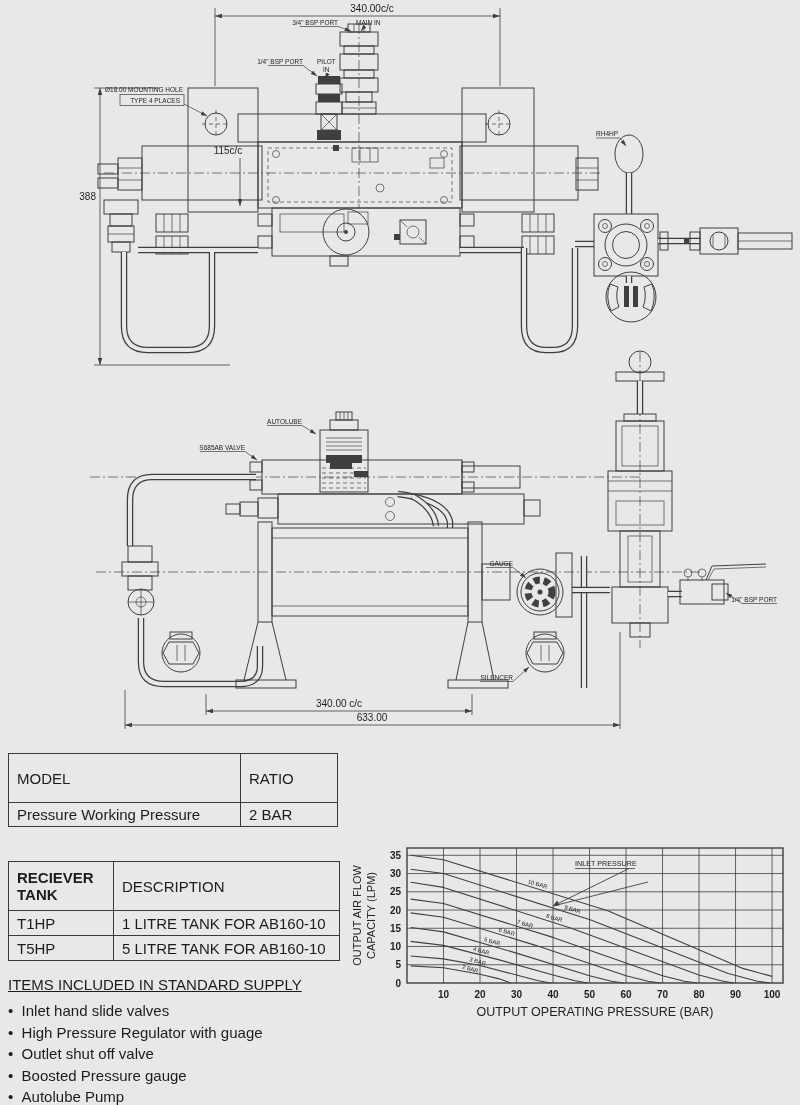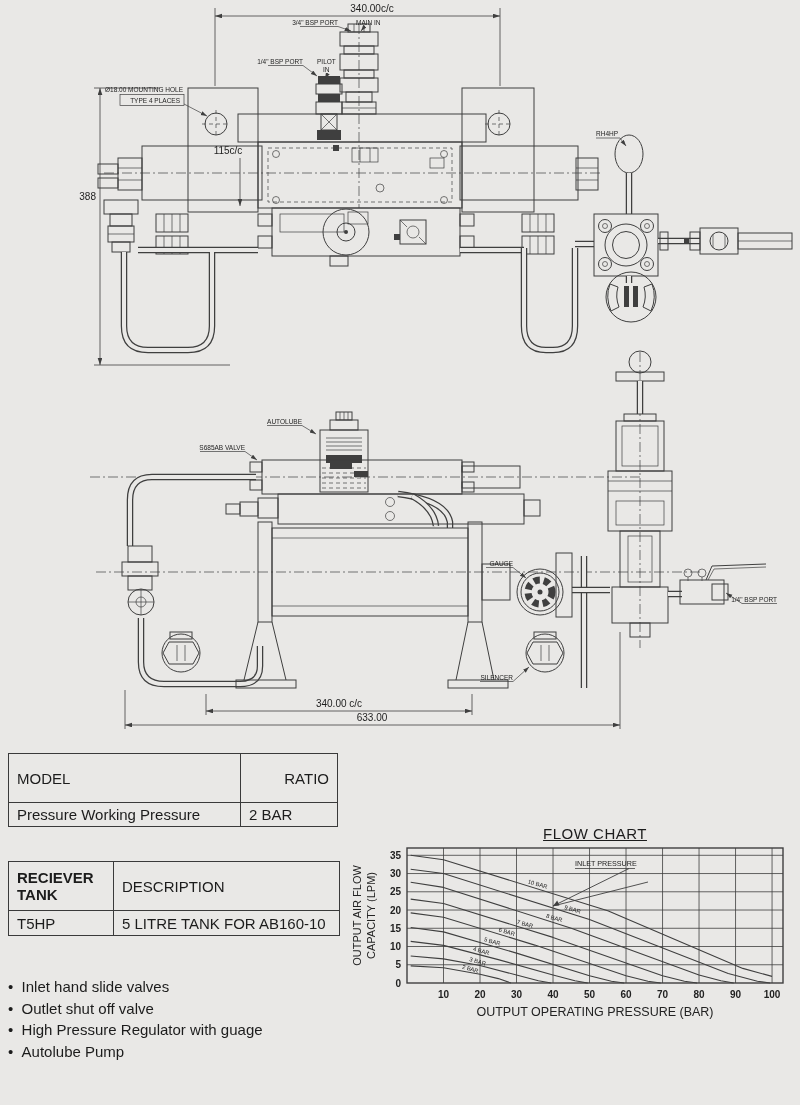--- a/index.html
+++ b/index.html
@@ -19,21 +19,21 @@
   .dsh{stroke:#3f3f3f;stroke-width:.7;fill:none;stroke-dasharray:4 3;}
   .dim{stroke:#3f3f3f;stroke-width:.8;fill:none;}
   .pipe-o{stroke:#3f3f3f;stroke-width:6.5;fill:none;}
   .pipe-i{stroke:#e9e8e6;stroke-width:4;fill:none;}
   .lbl{font-size:6.5px;fill:#1d1d1d;}
   .dimtxt{font-size:10px;fill:#1d1d1d;}
   
   table.spec{border-collapse:collapse;font-size:15px;color:#1c1c1c;}
   table.spec td{border:1.6px solid #3a3a3a;padding:1px 8px;vertical-align:middle;}
   #model-table{position:absolute;left:8px;top:753px;width:330px;}
-  #model-table td.c2{width:80px;text-align:right;}
+  #model-table td.c2{width:80px;}
   #model-table tr.hd td{height:46px;}
   #model-table tr.rw td{height:21px;}
   #tank-table{position:absolute;left:8px;top:861px;width:332px;}
   #tank-table td.c1{width:88px;font-weight:bold;}
   #tank-table tr.hd td{height:46px;}
   #tank-table tr.rw td{height:22px;}
   
   #items{position:absolute;left:8px;top:976px;width:340px;font-size:15px;color:#1c1c1c;}
   #items .hd{text-decoration:underline;margin-bottom:7px;}
   #items .it{line-height:21.5px;}
@@ -448,35 +448,40 @@
 </tbody>
   </table>
 
 <table id="tank-table" class="spec">
   <tbody>
       <tr class="hd">
     <td class="c1">RECIEVER TANK</td>
     <td>DESCRIPTION</td>
   </tr>
   <tr class="rw">
+    <td>T1HP</td>
+    <td>1 LITRE TANK FOR AB160-10</td>
+  </tr>
+  <tr class="rw">
     <td>T5HP</td>
     <td>5 LITRE TANK FOR AB160-10</td>
   </tr>
 </tbody>
   </table>
 
 <div id="items">
+  <div class="hd">ITEMS INCLUDED IN STANDARD SUPPLY</div>
   <div class="it">Inlet hand slide valves</div>
+  <div class="it">High Pressure Regulator with guage</div>
   <div class="it">Outlet shut off valve</div>
-  <div class="it">High Pressure Regulator with guage</div>
+  <div class="it">Boosted Pressure gauge</div>
   <div class="it">Autolube Pump</div>
 </div>
 
 <div id="chart">
-  <div class="title">FLOW CHART</div>
   <svg id="flow-chart-svg" width="455" height="230" viewBox="0 0 455 230">
       <line x1="98.50485436893203" y1="28" x2="98.50485436893203" y2="163" stroke="#3f3f3f" stroke-width="0.8"></line>
       <line x1="135.00970873786406" y1="28" x2="135.00970873786406" y2="163" stroke="#3f3f3f" stroke-width="0.8"></line>
       <line x1="171.51456310679612" y1="28" x2="171.51456310679612" y2="163" stroke="#3f3f3f" stroke-width="0.8"></line>
       <line x1="208.01941747572815" y1="28" x2="208.01941747572815" y2="163" stroke="#3f3f3f" stroke-width="0.8"></line>
       <line x1="244.5242718446602" y1="28" x2="244.5242718446602" y2="163" stroke="#3f3f3f" stroke-width="0.8"></line>
       <line x1="281.02912621359224" y1="28" x2="281.02912621359224" y2="163" stroke="#3f3f3f" stroke-width="0.8"></line>
       <line x1="317.53398058252424" y1="28" x2="317.53398058252424" y2="163" stroke="#3f3f3f" stroke-width="0.8"></line>
       <line x1="354.0388349514563" y1="28" x2="354.0388349514563" y2="163" stroke="#3f3f3f" stroke-width="0.8"></line>
       <line x1="390.54368932038835" y1="28" x2="390.54368932038835" y2="163" stroke="#3f3f3f" stroke-width="0.8"></line>

